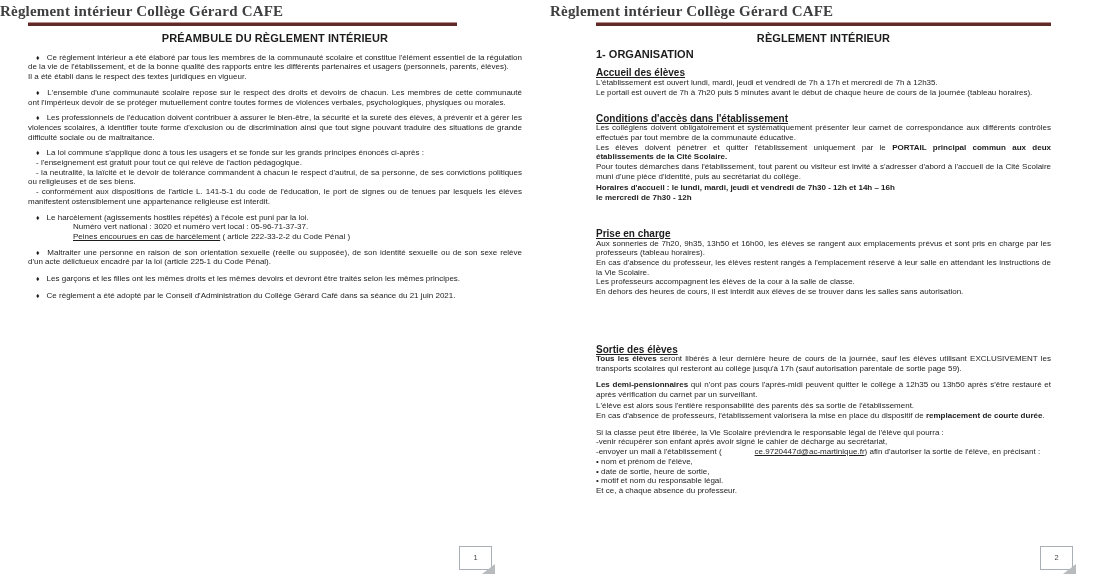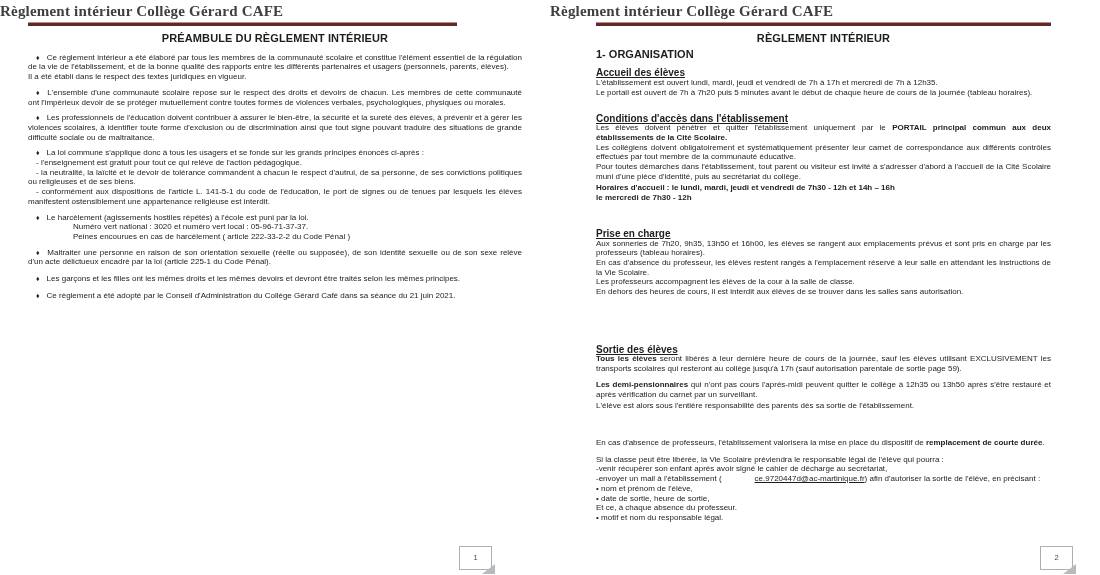--- a/index.html
+++ b/index.html
@@ -28,24 +28,24 @@
 
   .center-head{font-weight:bold;text-align:center;margin-top:8px;font-size:11px;letter-spacing:.1px;}
   .org-head{font-weight:bold;margin-top:6px;font-size:11px;text-align:left;}
   .sec-head{font-weight:bold;text-decoration:underline;text-align:left;font-size:10px;}
 
   p{margin:0;}
   .bpara{margin-top:6px;text-indent:8px;}
   .bullet{font-size:7px;margin-right:7px;}
   .hang{text-indent:8px;}
   .indent2{margin-left:45px;text-align:left;}
-  .ul{}
+  .ul{text-decoration:underline;}
   b{font-weight:bold;}
   .mt2{margin-top:2px;}  .mt6{margin-top:6px;}   .mt7{margin-top:7px;}
-  .mt9{margin-top:9px;}  .mt10{margin-top:27px;} .mt14{margin-top:14px;}
+  .mt9{margin-top:9px;}  .mt10{margin-top:0;} .mt14{margin-top:14px;}
   .mt16{margin-top:16px;}.mt26{margin-top:26px;} .mt48{margin-top:48px;}
   .mercredi{text-align:left;}
   .link{color:#1d1d1d;text-decoration:underline;cursor:pointer;padding-left:33px;}
 
   .page-badge{
     position:absolute;width:31px;height:22px;border:1px solid #a9afb5;background:#fff;
     font-size:7.5px;color:#444;text-align:center;line-height:22px;
   }
   .page-badge .fold{
     position:absolute;right:-4px;bottom:-5px;width:13px;height:10px;
@@ -98,40 +98,40 @@
     <div class="center-head">RÈGLEMENT INTÉRIEUR</div>
 
     <div class="org-head">1- ORGANISATION</div>
 
     <div class="sec-head mt9">Accueil des élèves</div>
     <p><span>L'établissement est ouvert lundi,  mardi, jeudi et vendredi de 7h à 17h et mercredi de 7h à 12h35.</span></p>
 
     <p><span>Le portail est ouvert de 7h à 7h20 puis 5 minutes avant le début de chaque heure de cours de la journée (tableau horaires).</span></p>
 
     <div class="sec-head mt16">Conditions d'accès dans l'établissement</div>
+    <p><span>Les collégiens doivent obligatoirement et systématiquement présenter leur carnet de correspondance aux différents contrôles effectués par tout membre de la communauté éducative.</span></p>
     <p><span>Les élèves doivent pénétrer et quitter l'établissement uniquement par le </span><b>PORTAIL principal commun aux deux établissements de la Cité Scolaire.</b></p>
-    <p><span>Les collégiens doivent obligatoirement et systématiquement présenter leur carnet de correspondance aux différents contrôles effectués par tout membre de la communauté éducative.</span></p>
     <p><span>Pour toutes démarches dans l'établissement, tout parent ou visiteur est invité à s'adresser d'abord à l'accueil de la Cité Scolaire muni d'une pièce d'identité, puis au secrétariat du collège.</span></p>
     <p class="mt2"><b>Horaires d'accueil : le lundi, mardi, jeudi et vendredi de 7h30  - 12h et 14h – 16h</b></p>
     <p class="mercredi"><b>le mercredi de 7h30 - 12h</b></p>
 
     <div class="sec-head mt26">Prise en charge</div>
     <p><span>Aux sonneries de 7h20, 9h35, 13h50 et 16h00, les élèves se rangent aux emplacements prévus et sont pris en  charge par les professeurs (tableau horaires).</span></p>
     <p><span>En cas d'absence du professeur, les élèves restent rangés à l'emplacement réservé à leur salle en attendant les instructions de la Vie Scolaire.</span></p>
     <p><span>Les professeurs accompagnent les élèves de la cour à la salle de classe.</span></p>
     <p><span>En dehors des heures de cours, il est interdit aux élèves de se trouver dans les salles sans autorisation.</span></p>
 
     <div class="sec-head mt48">Sortie des élèves</div>
     <p><b>Tous les élèves</b><span> seront libérés à leur dernière heure de cours de la journée, sauf les élèves utilisant EXCLUSIVEMENT les transports scolaires qui resteront au collège jusqu'à 17h (sauf autorisation parentale de sortie page 59).</span></p>
     <p class="mt6"><b>Les demi-pensionnaires</b><span> qui n'ont pas cours l'après-midi peuvent quitter le collège à 12h35 ou 13h50 après s'être restauré et après vérification du carnet par un surveillant.</span></p>
     <p class="mt2"><span>L'élève est alors sous l'entière responsabilité des parents dès sa sortie de l'établissement.</span></p>
     <p class="mt10"><span>En cas d'absence de professeurs, l'établissement valorisera la mise en place du dispositif de </span><b>remplacement de courte durée</b><span>.</span></p>
     <p class="mt7"><span>Si la classe peut être libérée, la Vie Scolaire préviendra le responsable légal de l'élève qui pourra :</span></p>
     <p><span>-venir récupérer son enfant après avoir signé le cahier de décharge au secrétariat,</span></p>
     <p><span>-envoyer un mail à l'établissement (</span><span class="link">ce.9720447d@ac-martinique.fr</span><span>) afin d'autoriser la sortie de l'élève, en précisant :</span></p>
     <p><span>• nom et prénom de l'élève,</span></p>
     <p><span>• date de sortie, heure de sortie,</span></p>
+    <p><span>• motif et nom du responsable légal.</span></p>
     <p><span>Et ce, à chaque absence du professeur.</span></p>
-    <p><span>• motif et nom du responsable légal.</span></p>
   </div>
 
   <div class="page-badge badge-2"><span>2</span><span class="fold"></span></div>
 </div>
 
 </body></html>

